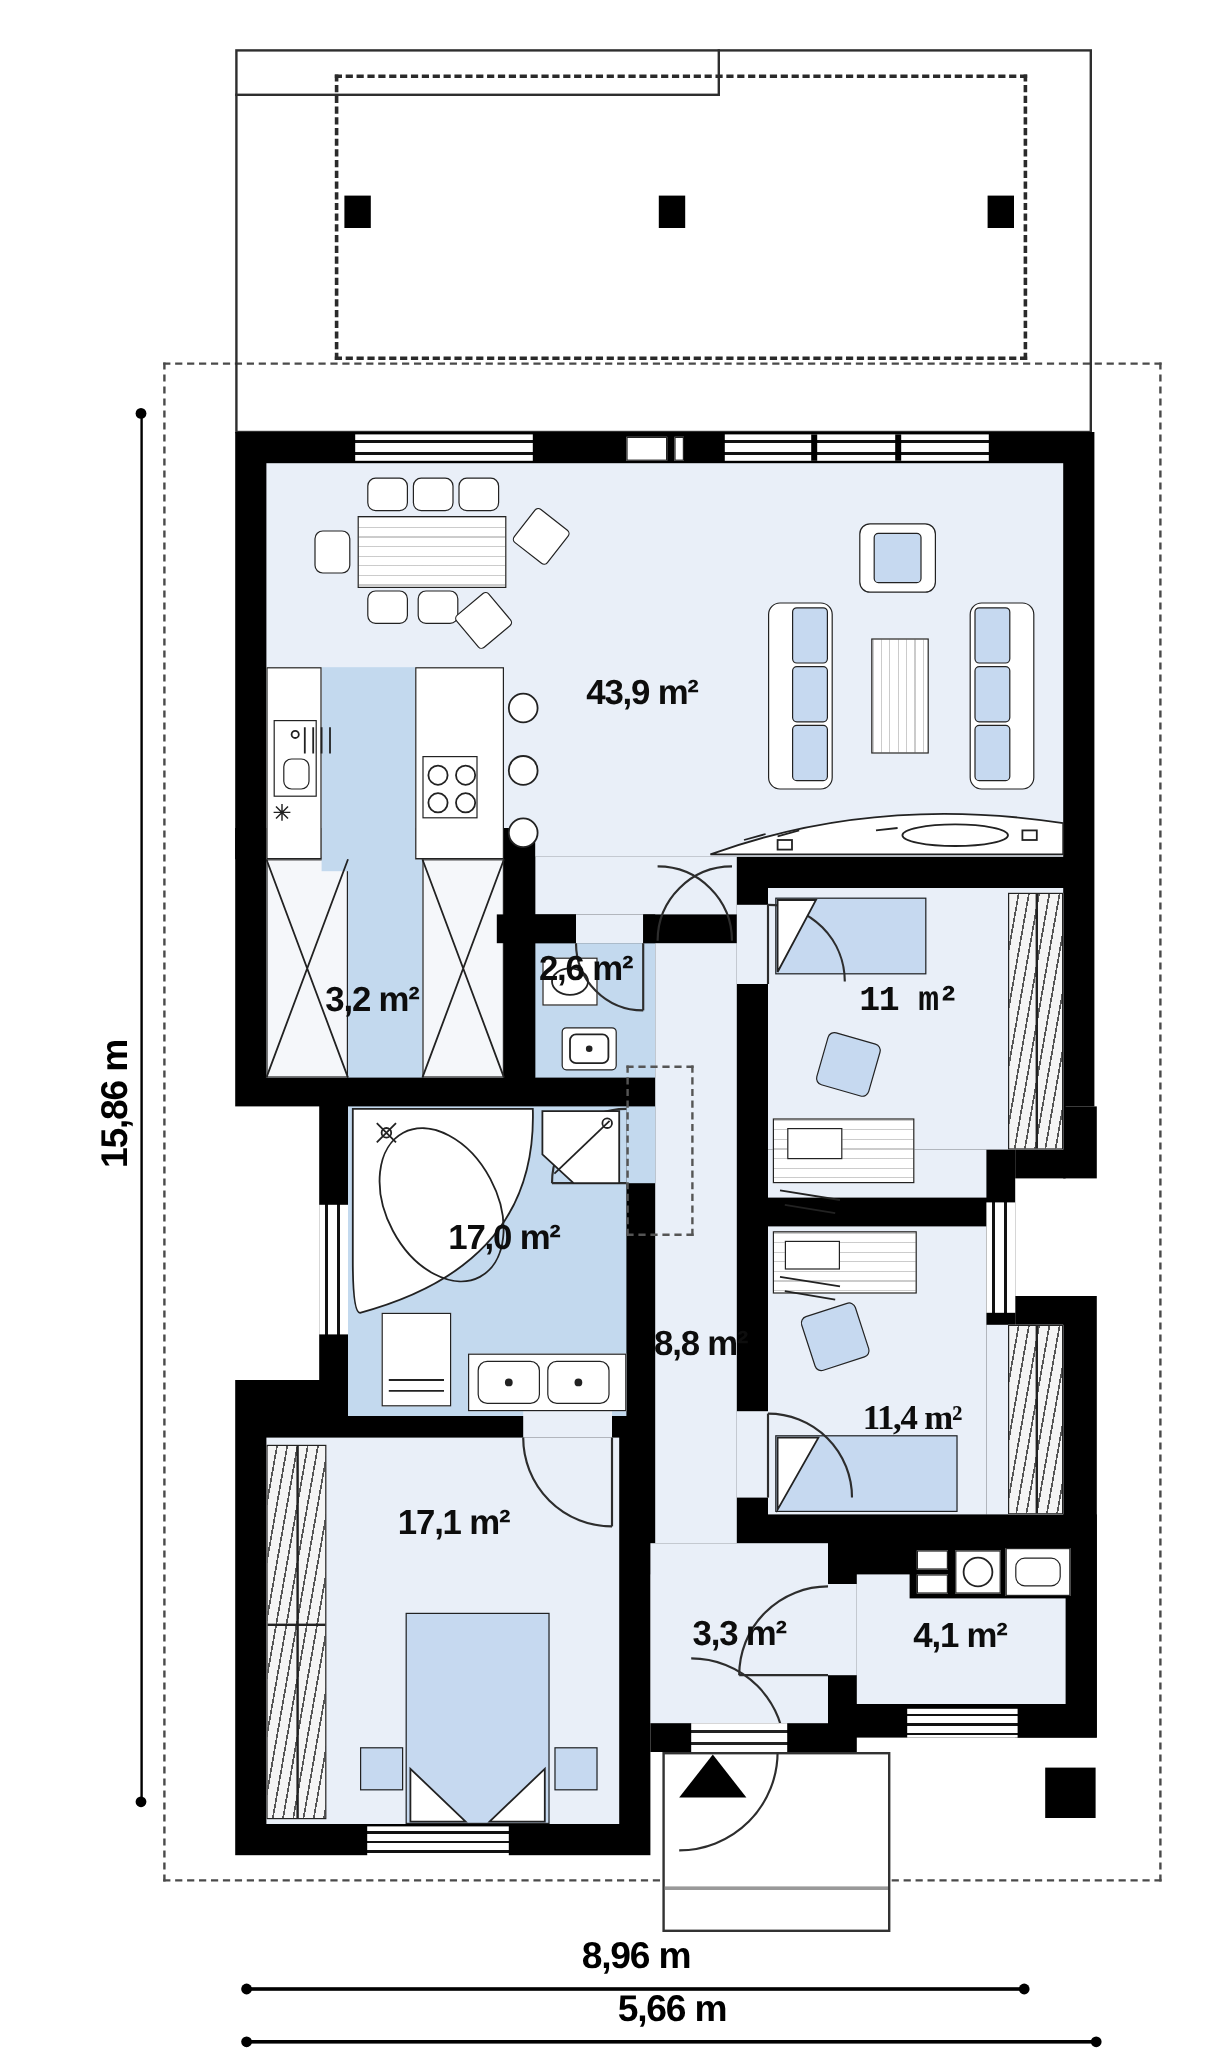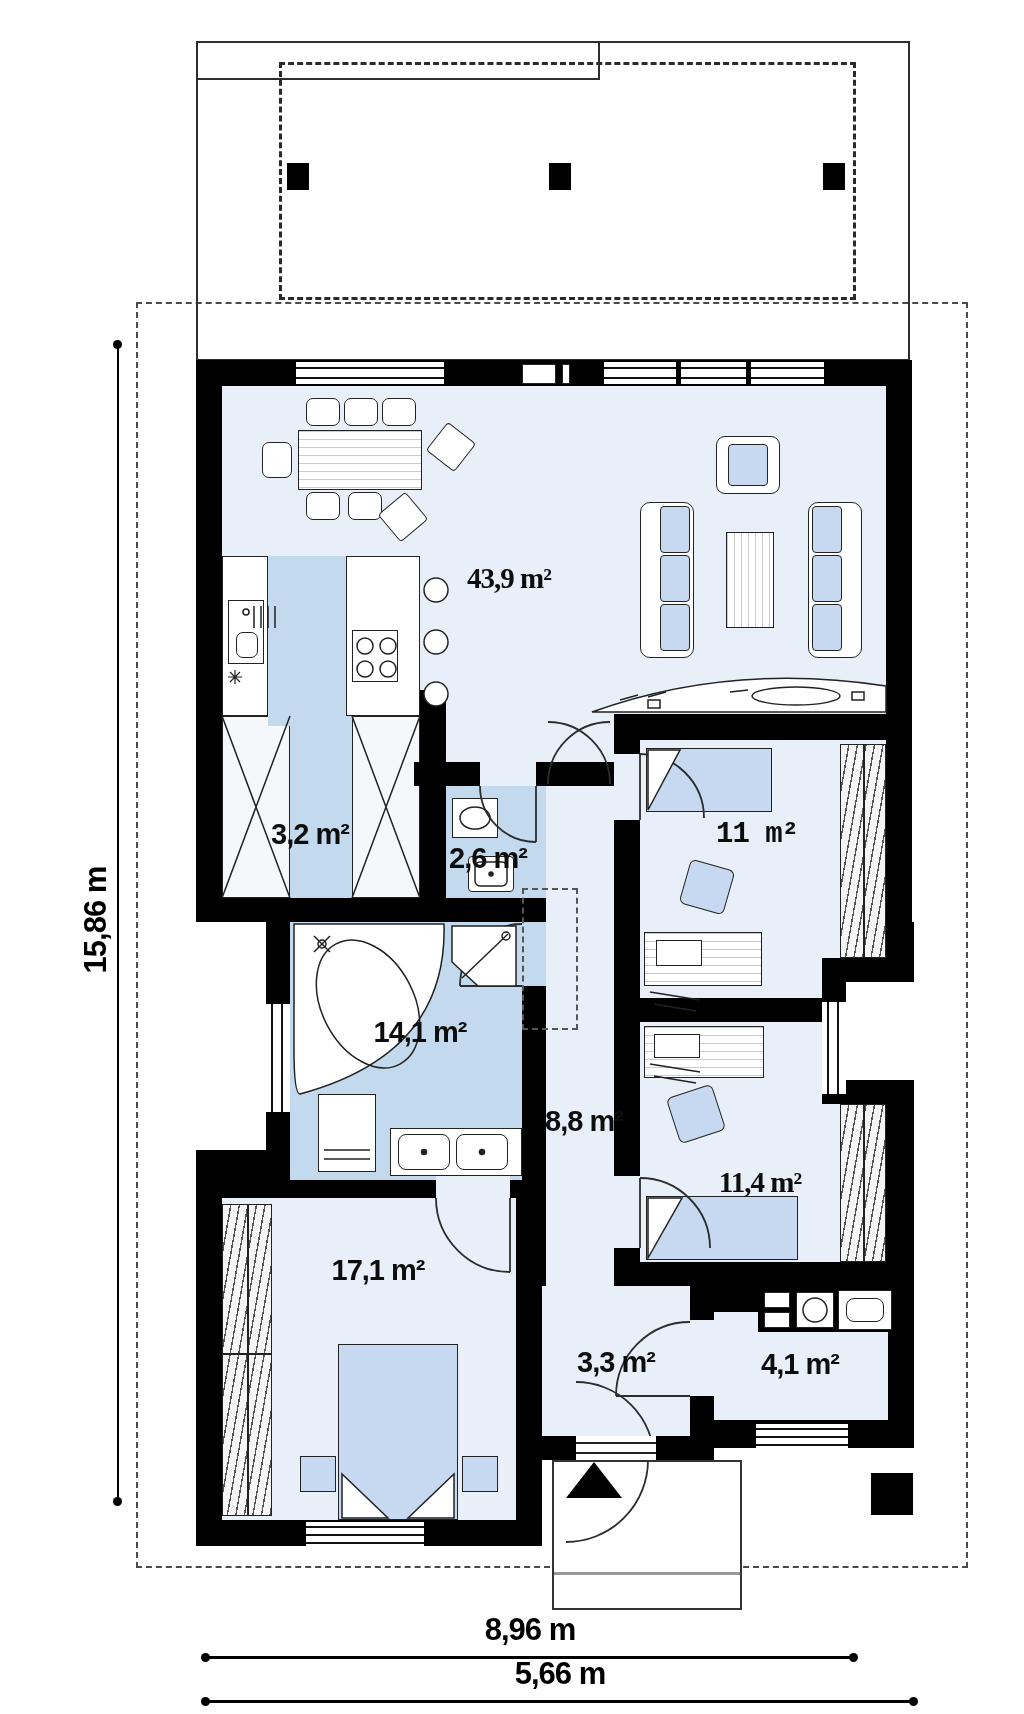--- a/index.html
+++ b/index.html
@@ -239,25 +239,25 @@
 
       <circle cx="815" cy="1310" r="12" fill="#fff"></circle>
       <circle cx="539" cy="374" r="6" fill="#fff"></circle>
 
       <path d="M566,1498 L622,1498 L594,1462 Z" fill="#000" stroke="none"></path>
 
       <path d="M230,672 l10,10 m0,-10 l-10,10 m5,-12 v14 m-7,-7 h14" stroke-width="1.2"></path>
     </g>
   </svg>
 
-  <div class="rl" style="left:509px;top:578px;font-family:Liberation Serif, serif;">43,9 m²</div>
+  <div class="rl" style="left:535px;top:578px;">43,9 m²</div>
   <div class="rl" style="left:310px;top:834px;">3,2 m²</div>
-  <div class="rl" style="left:488px;top:858px;">2,6 m²</div>
+  <div class="rl" style="left:488px;top:808px;">2,6 m²</div>
   <div class="rl" style="left:757px;top:834px;font-family:Liberation Mono, monospace;">11 m²</div>
-  <div class="rl" style="left:420px;top:1032px;">14,1 m²</div>
+  <div class="rl" style="left:420px;top:1032px;">17,0 m²</div>
   <div class="rl" style="left:584px;top:1121px;">8,8 m²</div>
   <div class="rl" style="left:760px;top:1182px;font-family:Liberation Serif, serif;">11,4 m²</div>
   <div class="rl" style="left:378px;top:1270px;">17,1 m²</div>
   <div class="rl" style="left:616px;top:1362px;">3,3 m²</div>
   <div class="rl" style="left:800px;top:1364px;">4,1 m²</div>
 
   <div class="dline" style="left:117px;top:344px;width:2px;height:1158px;"></div>
   <div class="dot" style="left:113px;top:340px;"></div>
   <div class="dot" style="left:113px;top:1497px;"></div>
   <div class="dimlb" style="left:96px;top:920px;transform:translate(-50%,-50%) rotate(-90deg);">15,86 m</div>

